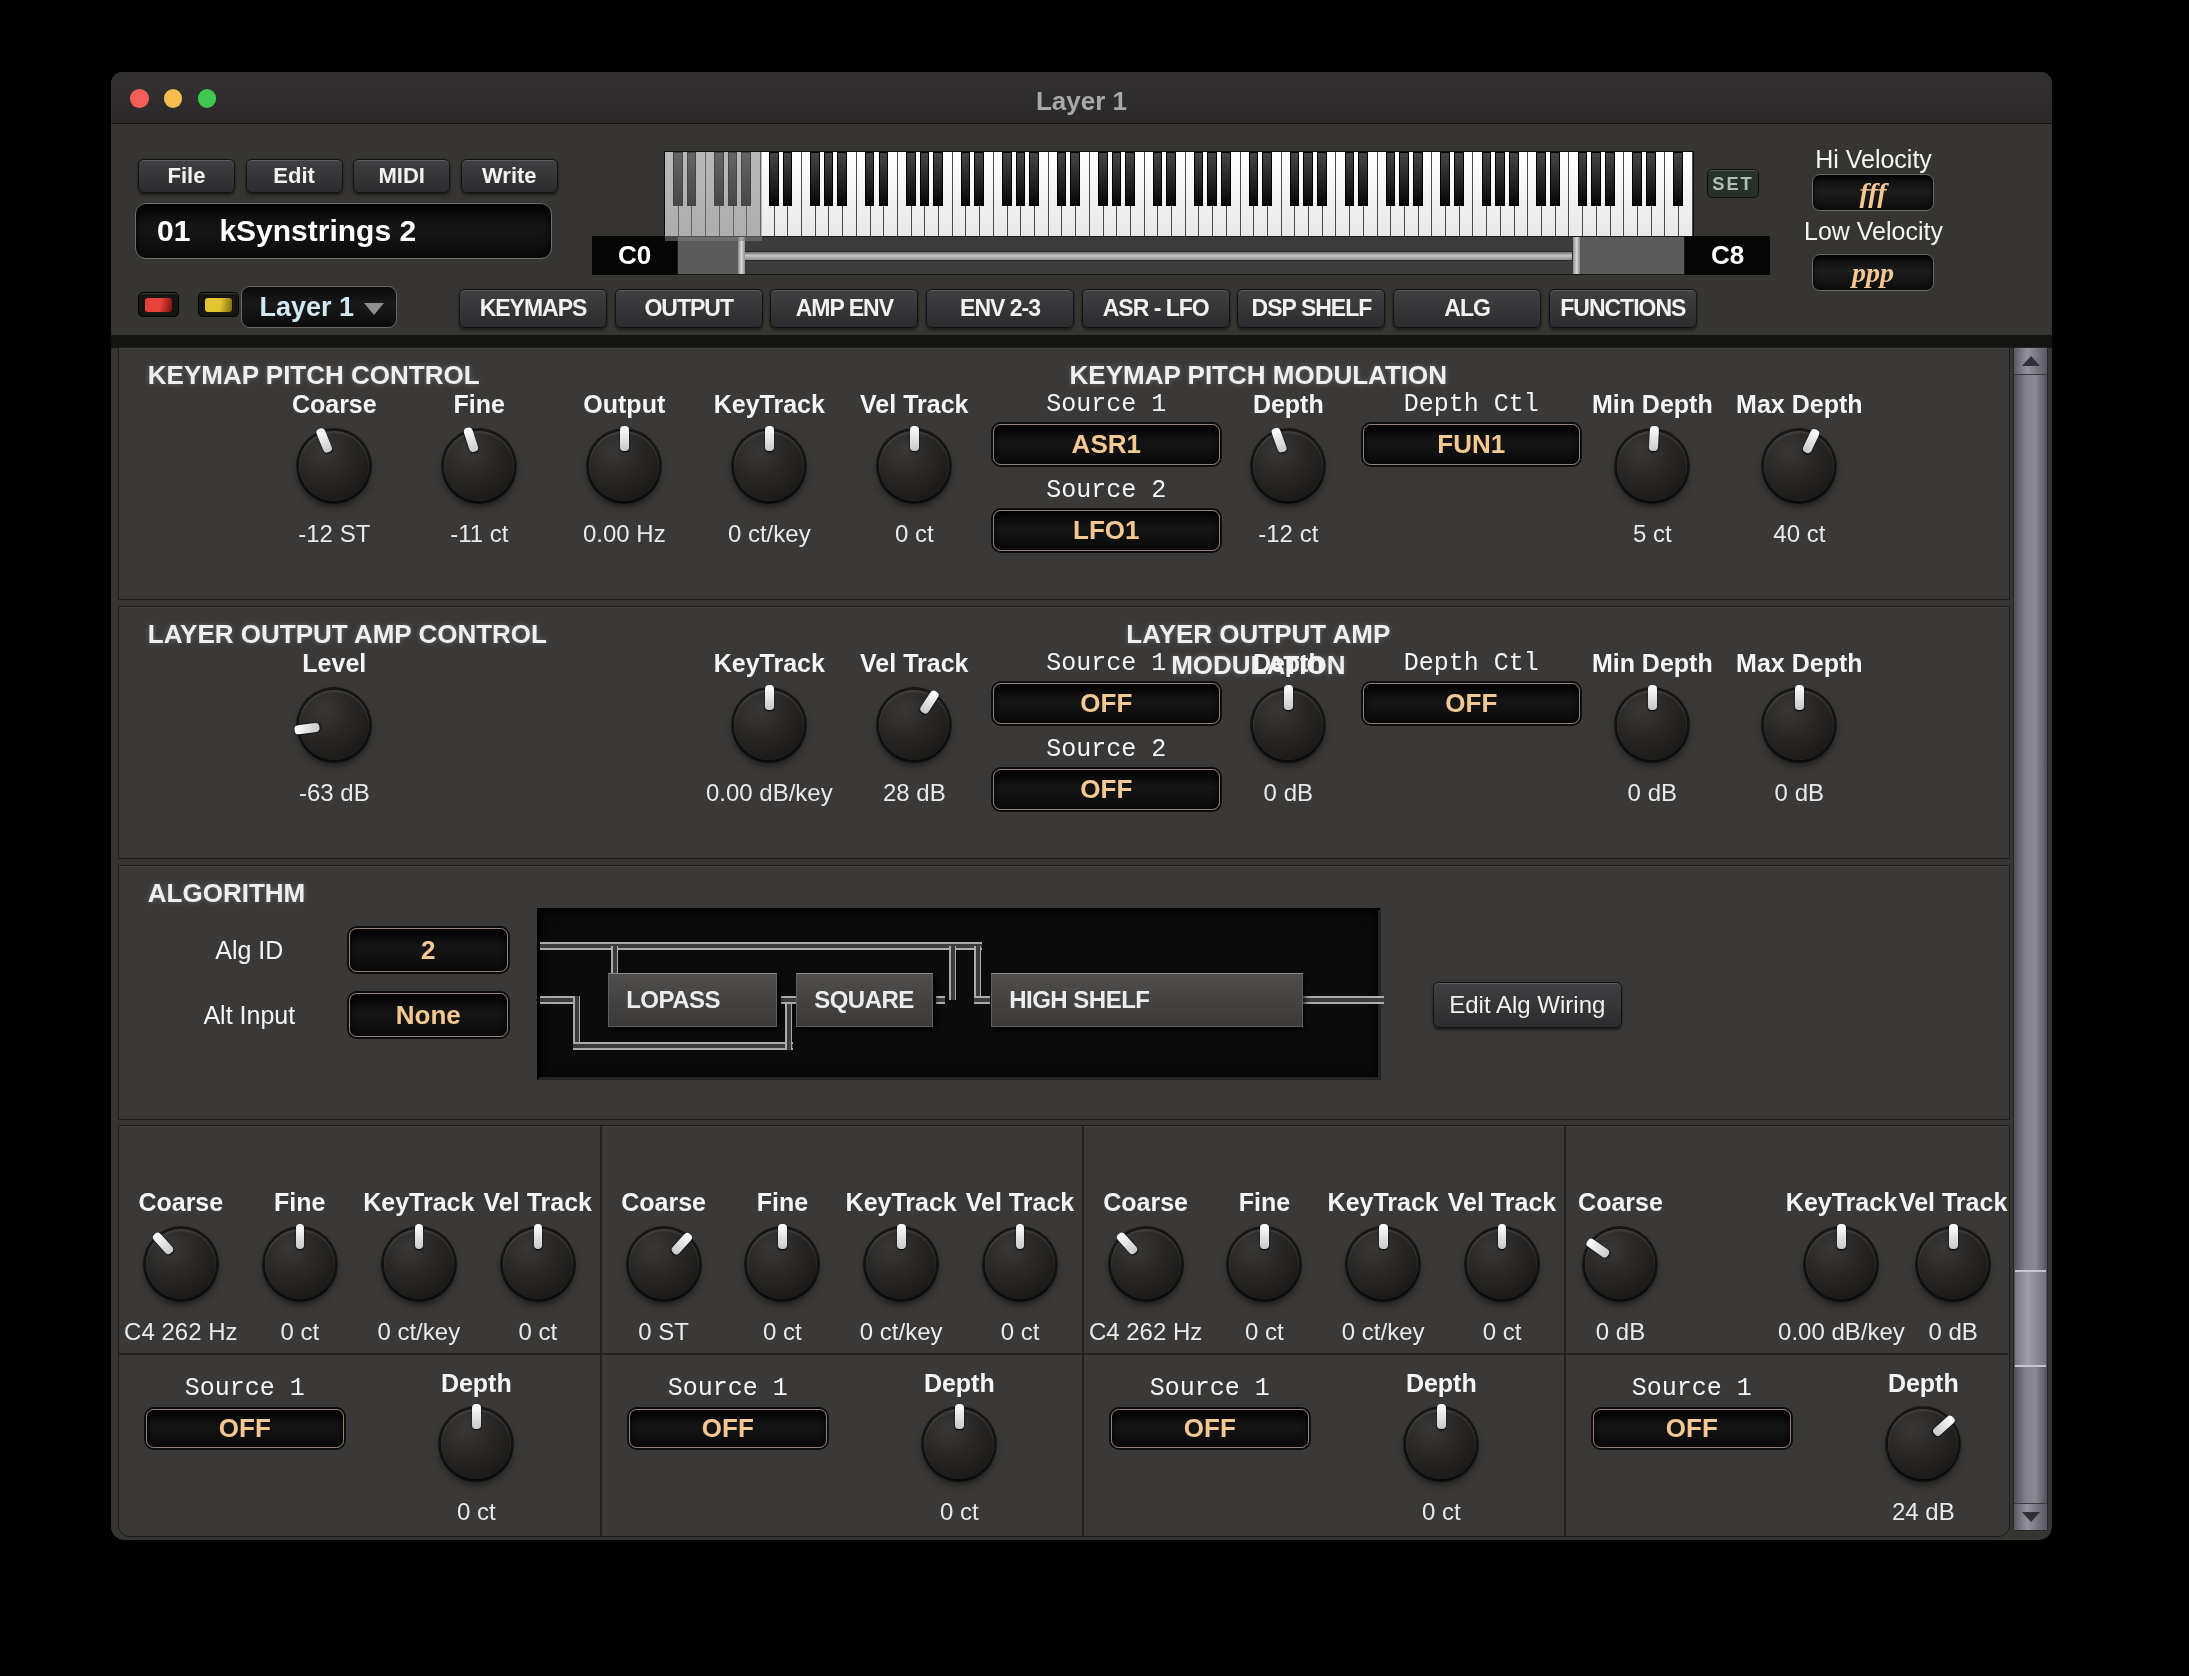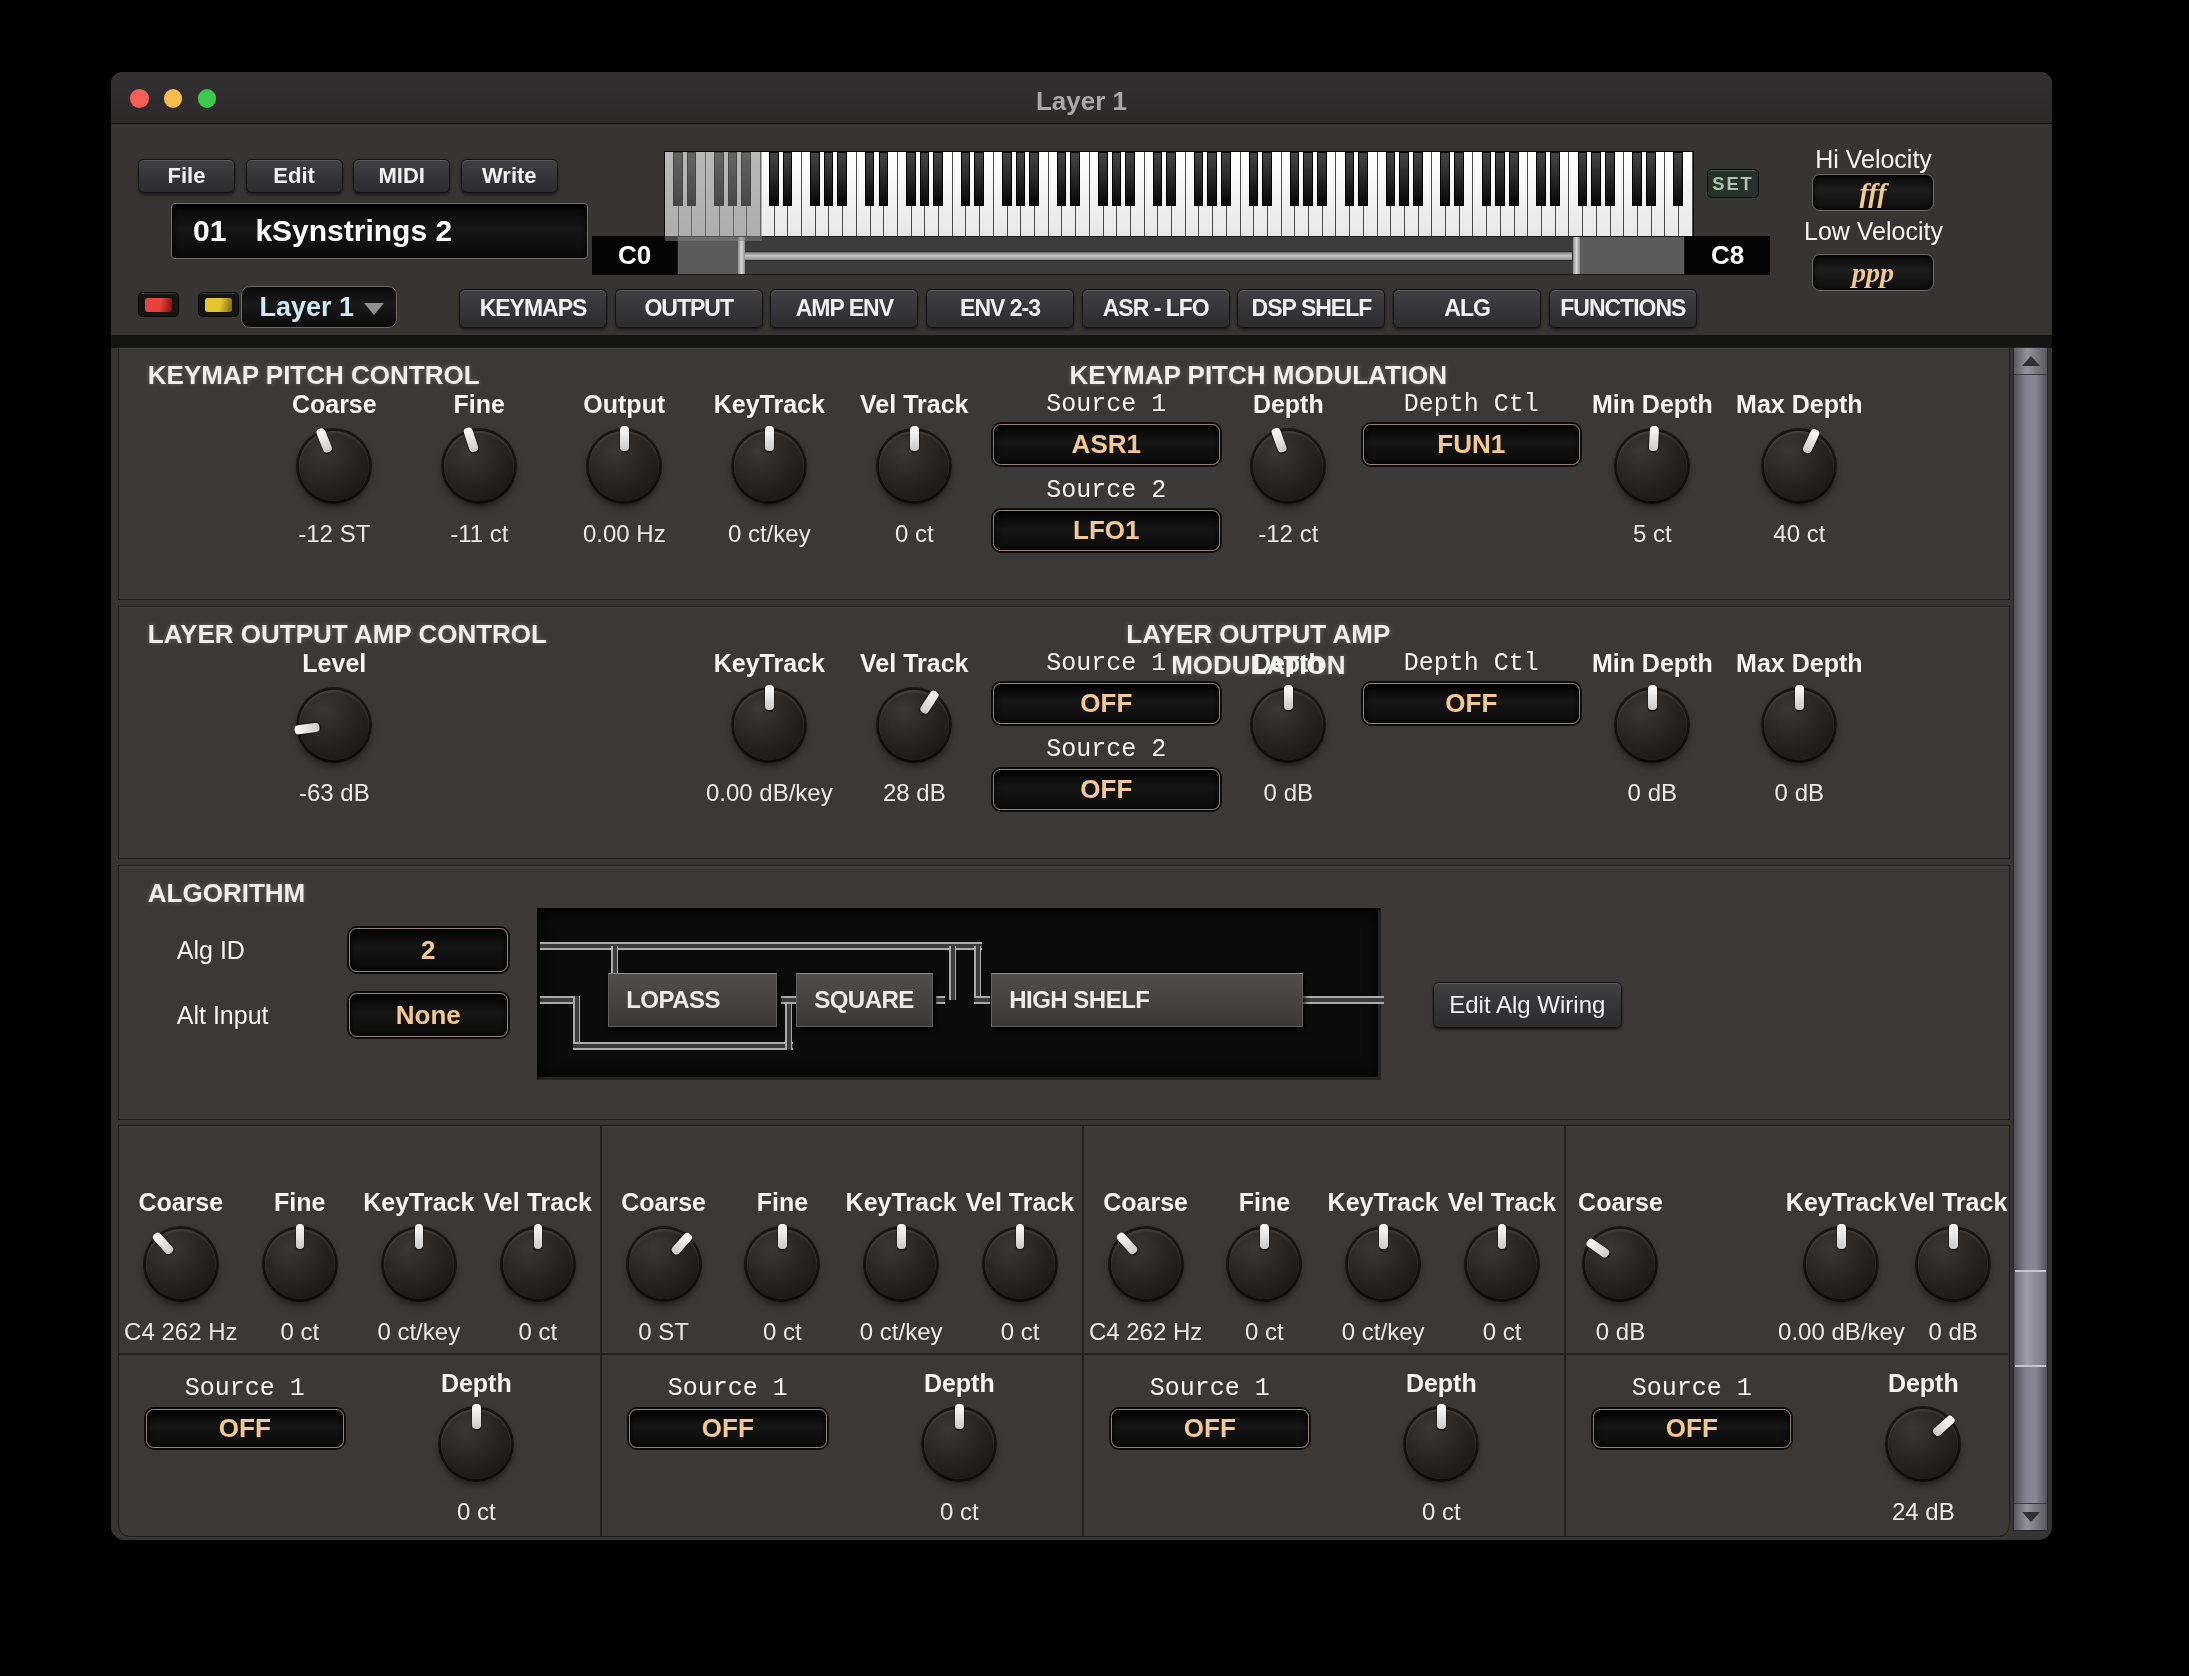--- a/index.html
+++ b/index.html
@@ -23,22 +23,22 @@
   .ui-btn { background:linear-gradient(#403f42,#2c2b2e); border:1px solid #121214;
     box-shadow:inset 0 1px 0 #5e5d62, 0 1.9px 2.9px rgba(0,0,0,.5); border-radius:5.8px;
     color:#f1f1f1; font-weight:bold; display:flex; align-items:center; justify-content:center; }
 
   
   .menu-row { position:absolute; left:27px; top:87px; display:flex; gap:10.6px; }
   .menu-btn { width:97px; height:34px; font-size:22px; }
 
   .program-lcd { position:absolute; left:24px; top:131px; width:417px; height:56px;
     background:linear-gradient(#060606,#161616 45%,#0a0a0a); border:1px solid #6e6e6e;
-    border-radius:4px; box-shadow:inset 0 2.9px 7.7px #000; display:flex; align-items:center;
-    padding-left:21px; color:#fff; font-size:30px; font-weight:bold;margin-left:36px; }
+    border-radius:11px; box-shadow:inset 0 2.9px 7.7px #000; display:flex; align-items:center;
+    padding-left:21px; color:#fff; font-size:30px; font-weight:bold; }
   .program-lcd .pname { margin-left:29px; }
 
   .keyboard { position:absolute; left:553px; top:79px; width:1030px; height:91px;
     background:#f2f2f2; border:1.9px solid #0d0d0d; display:flex; }
   .wkey { flex:1; background:linear-gradient(#ffffff,#e6e6e6); border-right:1px solid #4a4a4a; }
   .wkey:last-child { border-right:none; }
   .bkey { position:absolute; top:0; width:9.7px; height:54px;
     background:linear-gradient(#454545,#060606); border:1px solid #000; z-index:2; }
   .kb-gray { position:absolute; left:0; top:0; width:97px; height:100%;
     background:rgba(125,125,125,.55); z-index:3; }
@@ -127,21 +127,21 @@
   .m-label.second { margin-top:11.6px; }
   .mod-sources .lcd, .mod-ctl .lcd { height:41px; }
   .mod-depth-cell { position:absolute; left:1097px; top:42px; }
   .mod-ctl { position:absolute; left:1244px; top:42px; width:217px; text-align:center; }
   .mod-min { position:absolute; left:1461px; top:42px; }
   .mod-max { position:absolute; left:1608px; top:42px; }
 
   
   .alg-form { position:absolute; left:58px; top:62px; }
   .alg-row { display:flex; align-items:center; margin-bottom:21px; }
-  .alg-label { width:145px; text-align:left; color:#f4f4f4; font-size:25px; margin-right:27px; }
+  .alg-label { width:145px; text-align:center; color:#f4f4f4; font-size:25px; margin-right:27px; }
   .alg-lcd { width:159px; height:44px; }
   .alg-diagram { position:absolute; left:418px; top:42px; width:844px; height:172px;
     background:#0b0b0b; border:3.9px solid #242424; border-top-color:#000; border-left-color:#000;
     box-shadow:inset 0 0 13.5px #000; }
   .wireh { position:absolute; height:7.7px;
     background:linear-gradient(to bottom,#ababab 0 1.9px,#3c3c3c 1.9px 5.8px,#ababab 5.8px 7.7px); }
   .wirev { position:absolute; width:7.7px;
     background:linear-gradient(to right,#ababab 0 1.9px,#3c3c3c 1.9px 5.8px,#ababab 5.8px 7.7px); }
   .blk { position:absolute; top:62px; height:54px;
     background:linear-gradient(#504e4c,#3b3937); border:1px solid #5e5e5e; border-top:1.9px solid #8d8d8d;

